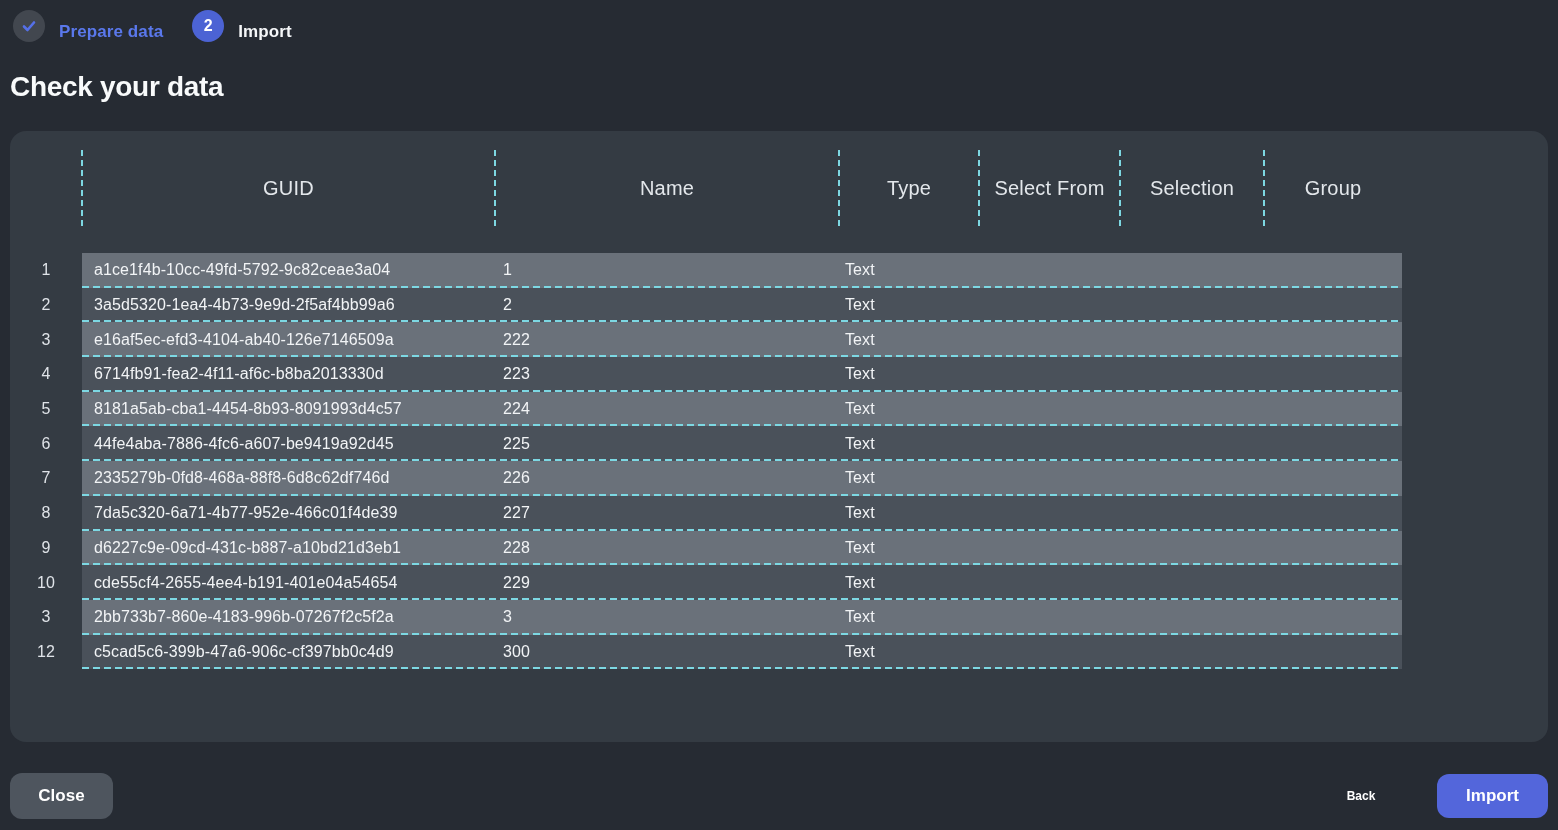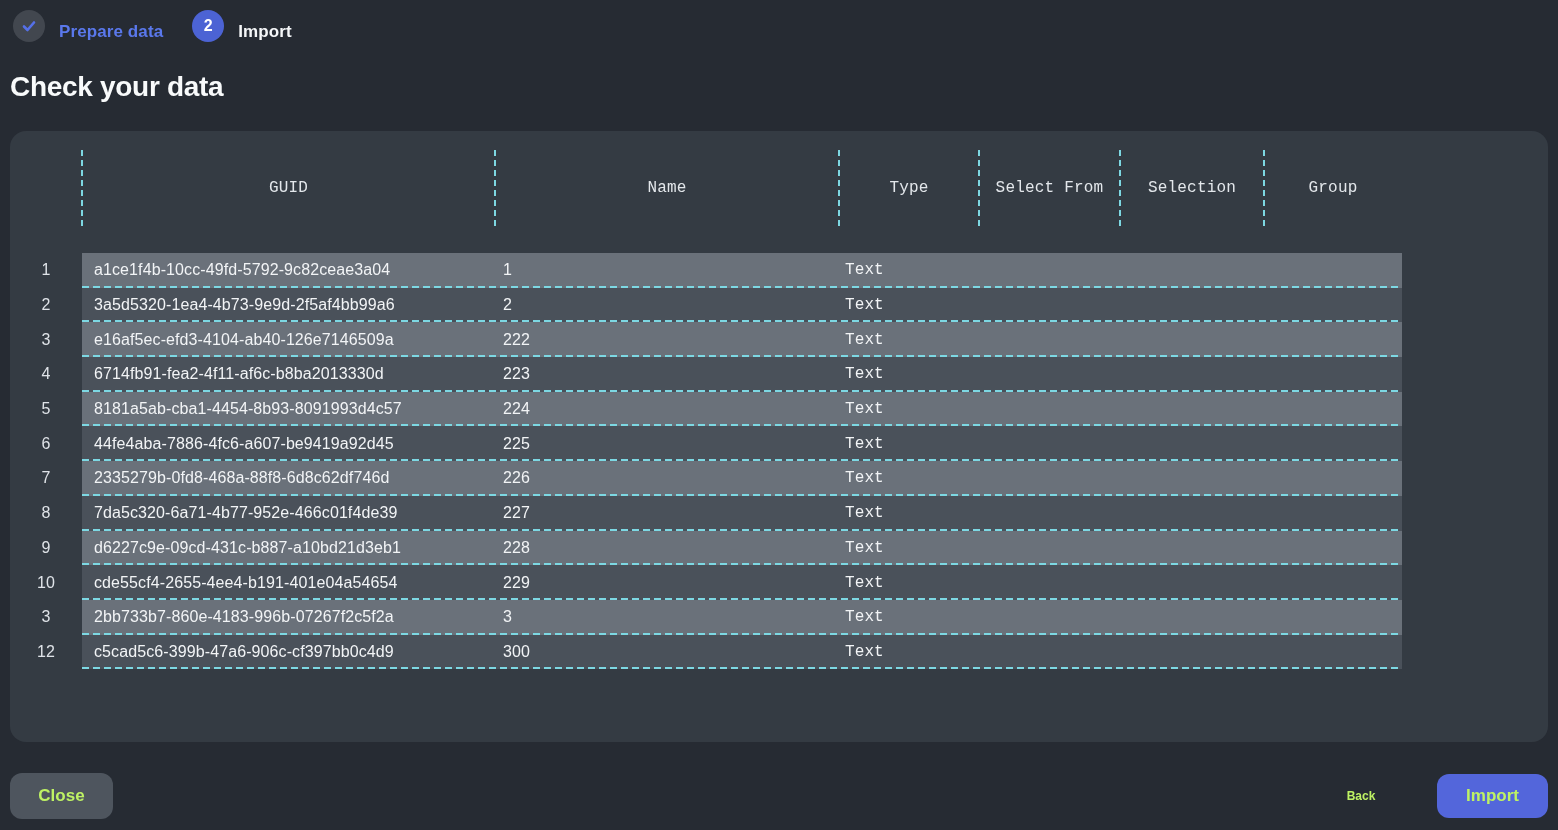--- a/index.html
+++ b/index.html
@@ -38,21 +38,21 @@
     background:#343B43; border-radius:16px;
   }
 
   
   .grid-header {
     position:absolute; left:72px; top:19px; height:76px;
     display:grid; grid-template-columns:413px 344px 140px 141px 144px 138px;
   }
   .hcell {
     position:relative; display:flex; align-items:center; justify-content:center;
-    font-size:16px; color:#E3E7EB; letter-spacing:.2px;font-family:Liberation Mono, monospace;
+    font-size:20px; color:#E3E7EB; letter-spacing:.2px;
   }
   .hcell::before {
     content:""; position:absolute; left:-1px; top:0; bottom:0; width:2px;
     background:repeating-linear-gradient(180deg,#7DD8E3 0 6px,transparent 6px 10px);
   }
 
   
   .rows { position:absolute; left:0; top:122px; width:1392px; }
   .row { display:flex; height:34.7px; }
   .row-num {
@@ -68,26 +68,26 @@
   .row-body::after {
     content:""; position:absolute; left:0; right:0; bottom:0; height:2px;
     background:repeating-linear-gradient(90deg,#7DD8E3 0 7px,transparent 7px 11px);
   }
   .cell {
     display:flex; align-items:center; font-size:16px; color:#F2F4F6;
     white-space:nowrap; overflow:hidden; letter-spacing:.1px;
   }
   .cell.guid { padding-left:12px; }
   .cell.name { padding-left:8px; }
-  .cell.type { padding-left:6px;font-family:Liberation Mono, monospace; }
+  .cell.type { padding-left:6px; }
 
   
   .btn {
     position:absolute; border:none; border-radius:12px;
-    font-family:inherit; font-weight:700; color:#bef264; cursor:pointer;
+    font-family:inherit; font-weight:700; color:#ffffff; cursor:pointer;
     display:flex; align-items:center; justify-content:center;
   }
   .btn-close { left:10px; top:773px; width:103px; height:46px; background:#4E555E; font-size:17px; }
   .btn-back  { left:1316px; top:773px; width:90px; height:46px; background:transparent; font-size:12px; }
   .btn-import{ left:1437px; top:774px; width:111px; height:44px; background:#5366DB; font-size:17px; }
 </style>
 </head>
 <body>
 
 <div class="stepper">

